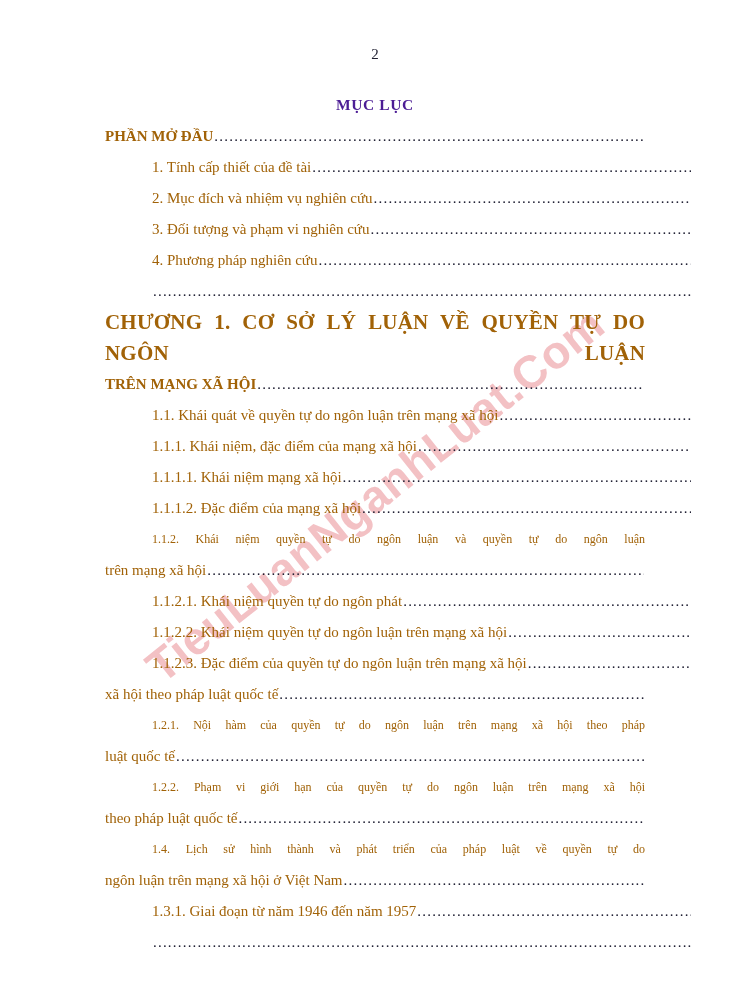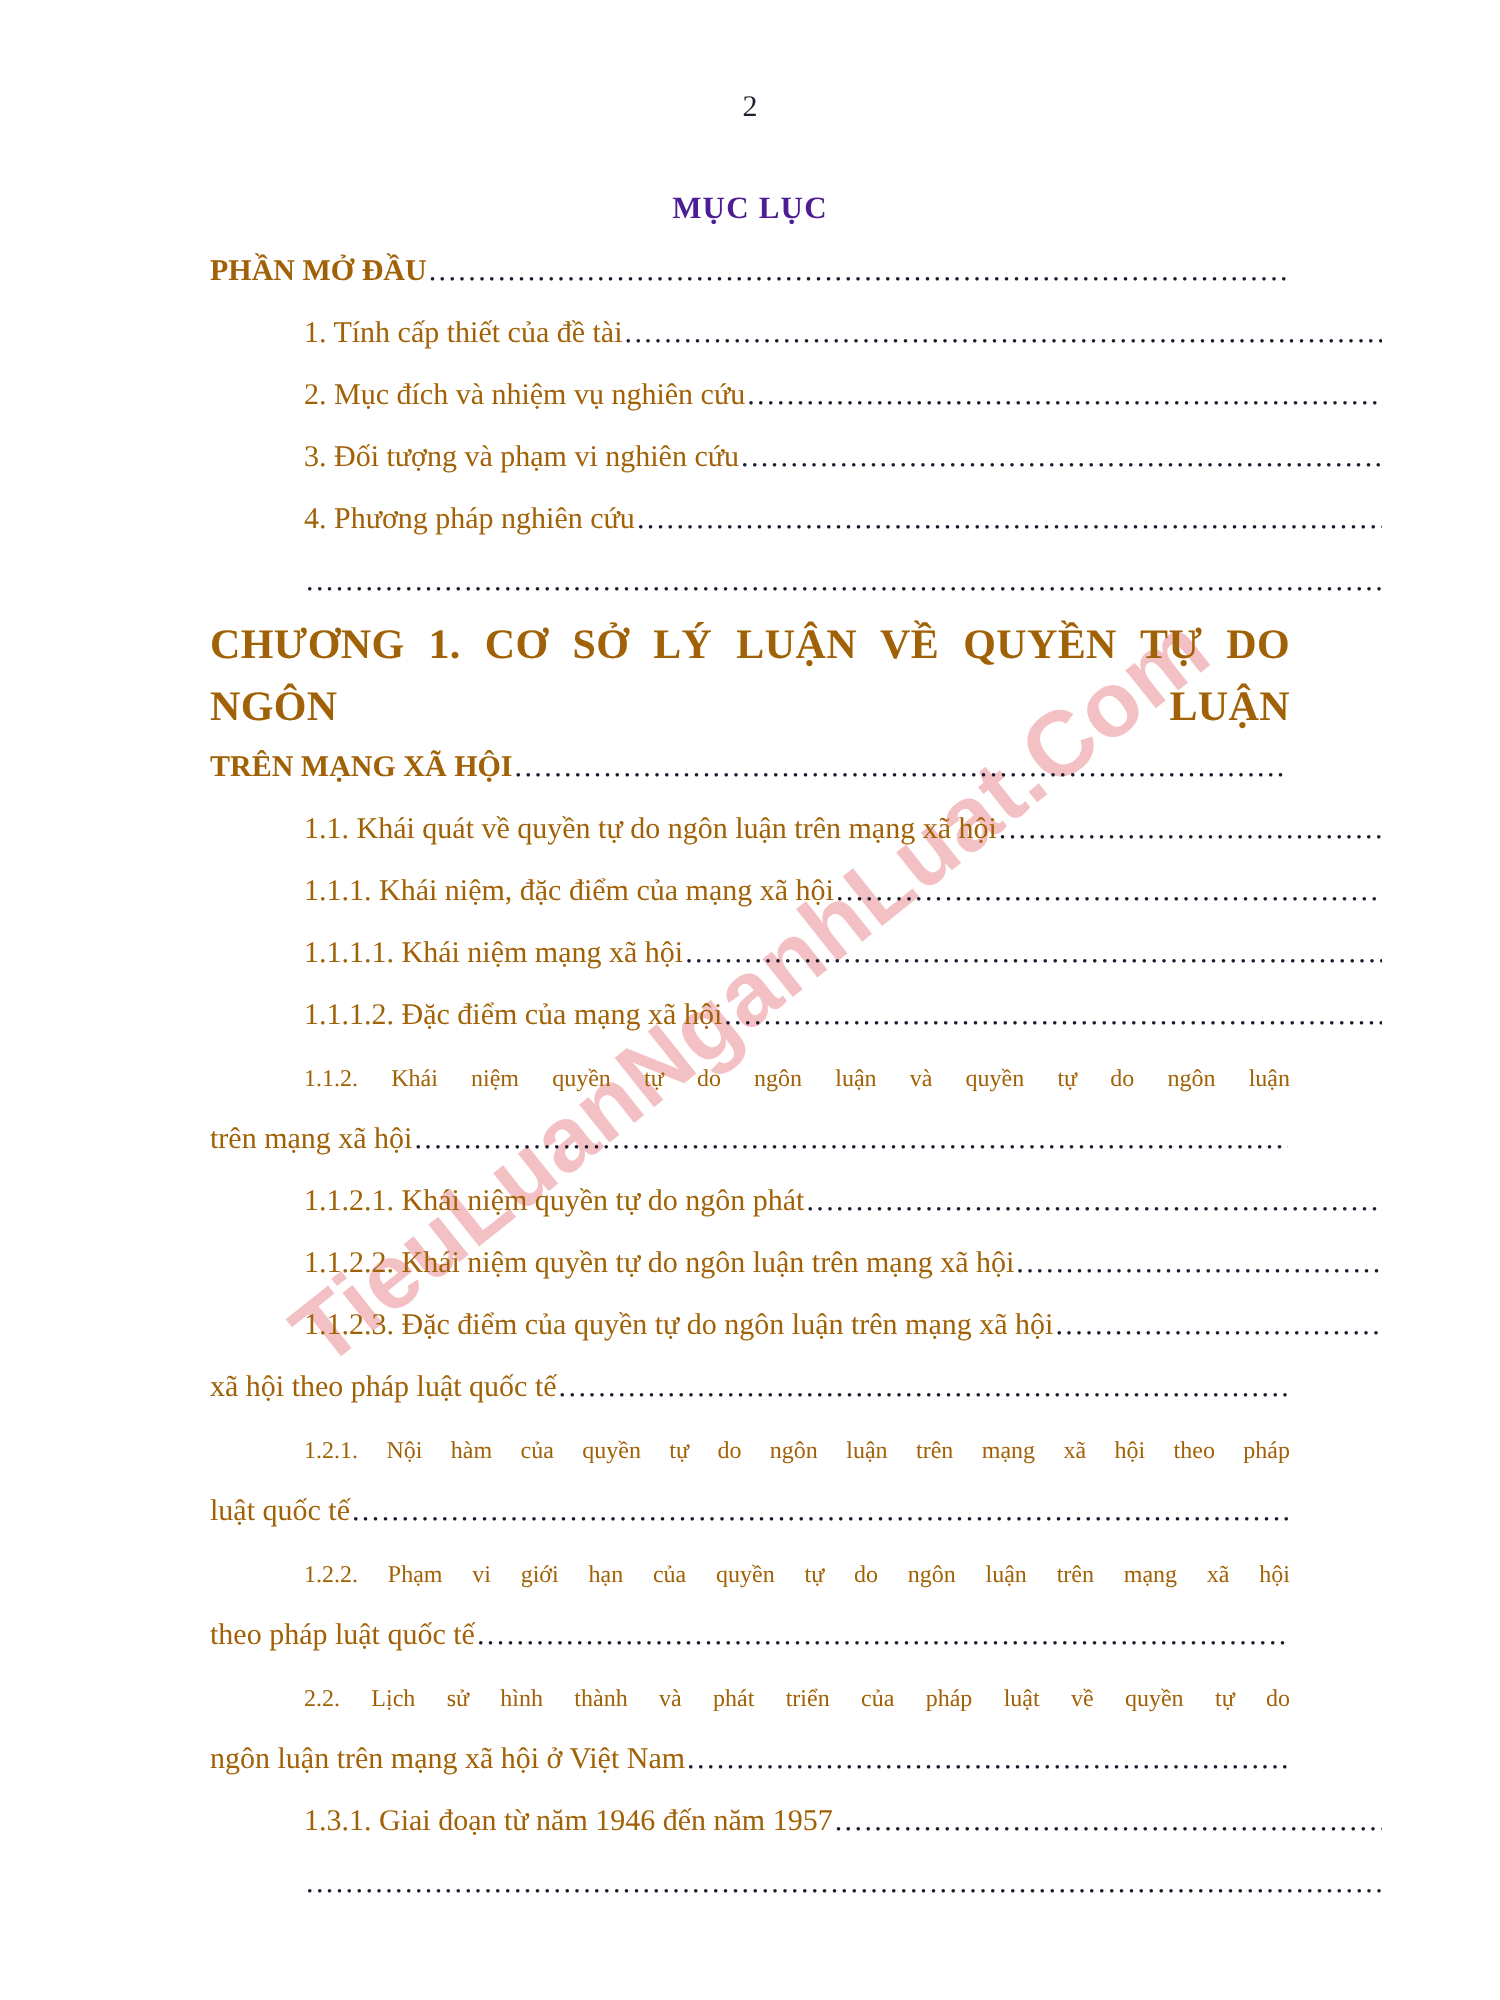--- a/index.html
+++ b/index.html
@@ -286,21 +286,21 @@
       </div>
       <div class="toc-entry">
         <div class="just-block">1.2.2. Phạm vi giới hạn của quyền tự do ngôn luận trên mạng xã hội</div>
         <div class="line">
           <span class="label">theo pháp luật quốc tế</span>
           <span class="leader"></span>
           <span class="page">14</span>
         </div>
       </div>
       <div class="toc-entry">
-        <div class="just-block">2.2. Lịch sử hình thành và phát triển của pháp luật về quyền tự do</div>
+        <div class="just-block">1.4. Lịch sử hình thành và phát triển của pháp luật về quyền tự do</div>
         <div class="line">
           <span class="label">ngôn luận trên mạng xã hội ở Việt Nam</span>
           <span class="leader"></span>
           <span class="page">16</span>
         </div>
       </div>
       <div class="toc-entry">
         <div class="line row-indent">
           <span class="label">1.3.1. Giai đoạn từ năm 1946 đến năm 1957</span>
           <span class="leader"></span>

